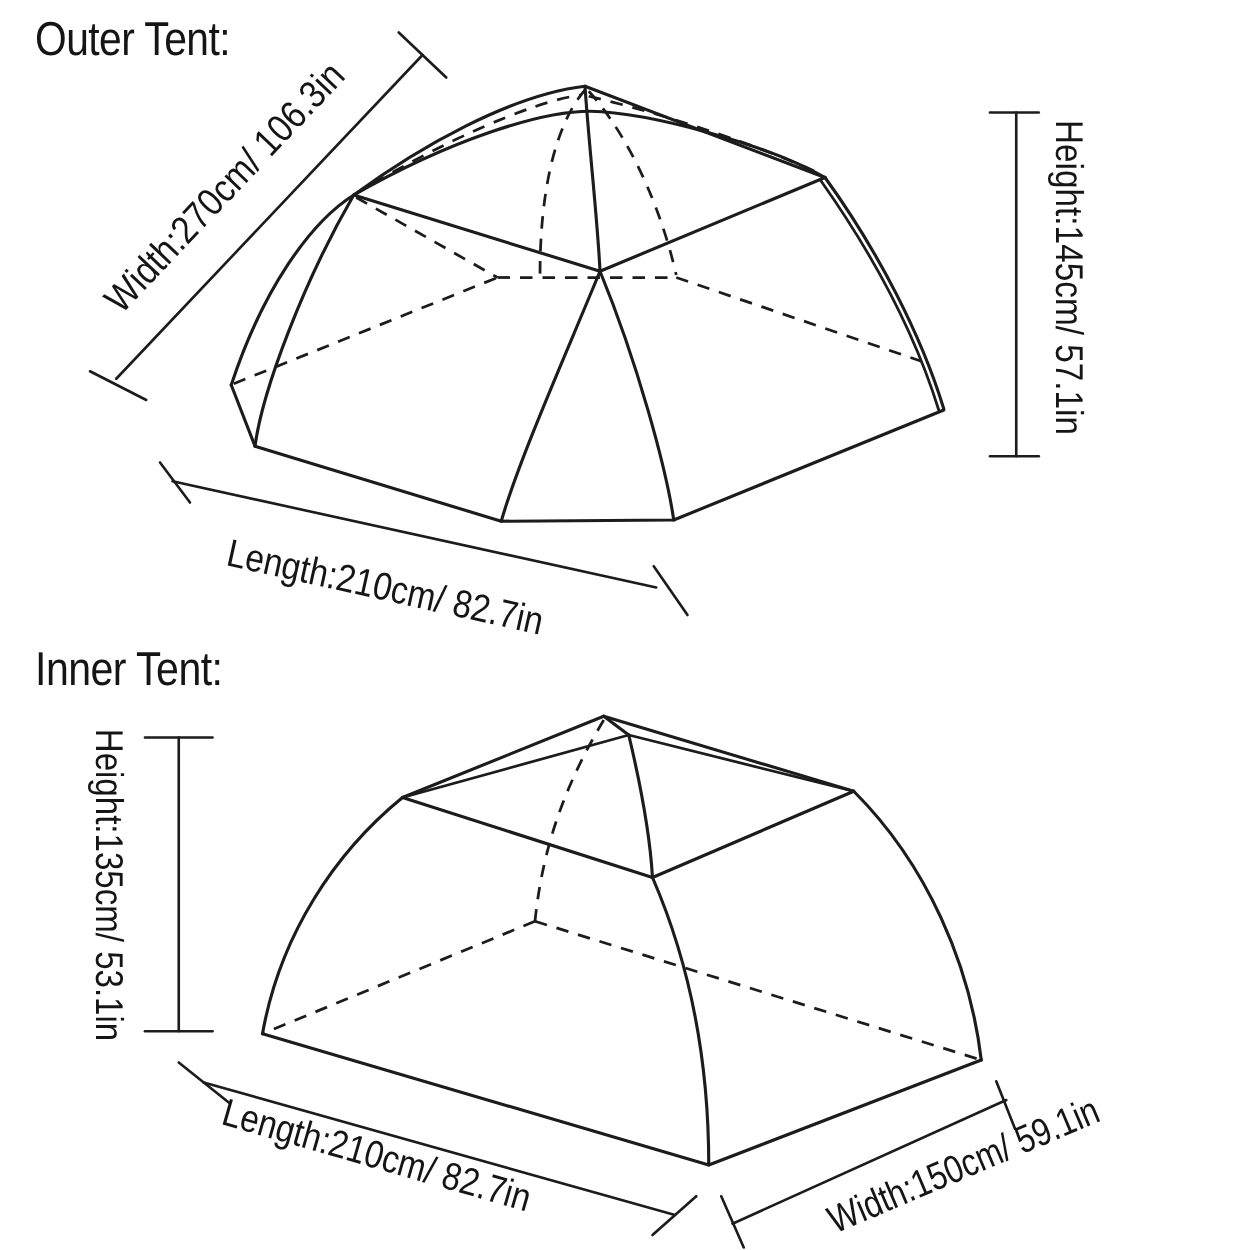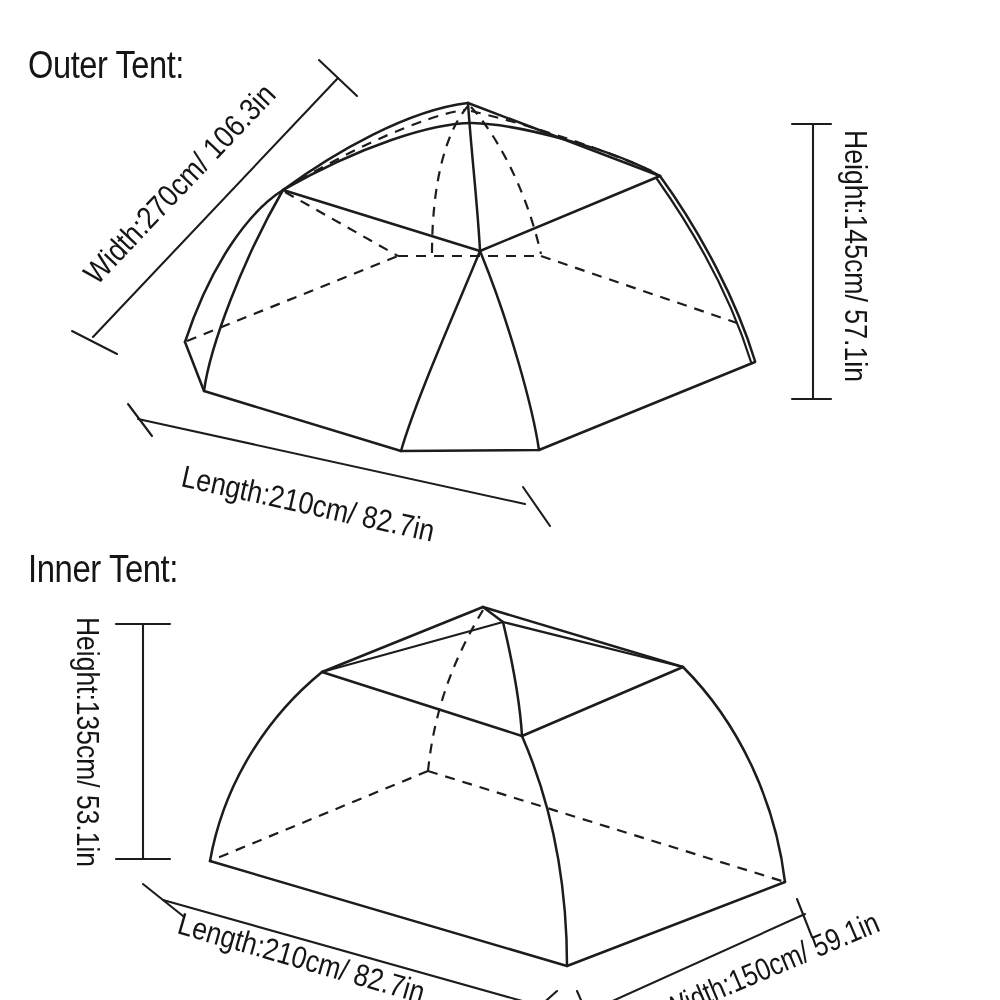--- a/index.html
+++ b/index.html
@@ -8,21 +8,20 @@
     background: #ffffff;
     width: 1000px;
     height: 1000px;
     overflow: hidden;
     font-family: "Liberation Sans", sans-serif;
   }
   .diagram-wrap {
     width: 1000px;
     height: 823px;
     position: relative;
-    margin-top: 34px;
   }
   svg { display: block; }
   .tent-line {
     fill: none;
     stroke: #1c1c1c;
     stroke-width: 2.5;
     stroke-linecap: round;
     stroke-linejoin: round;
   }
   .tent-line.thin { stroke-width: 2.2; }

